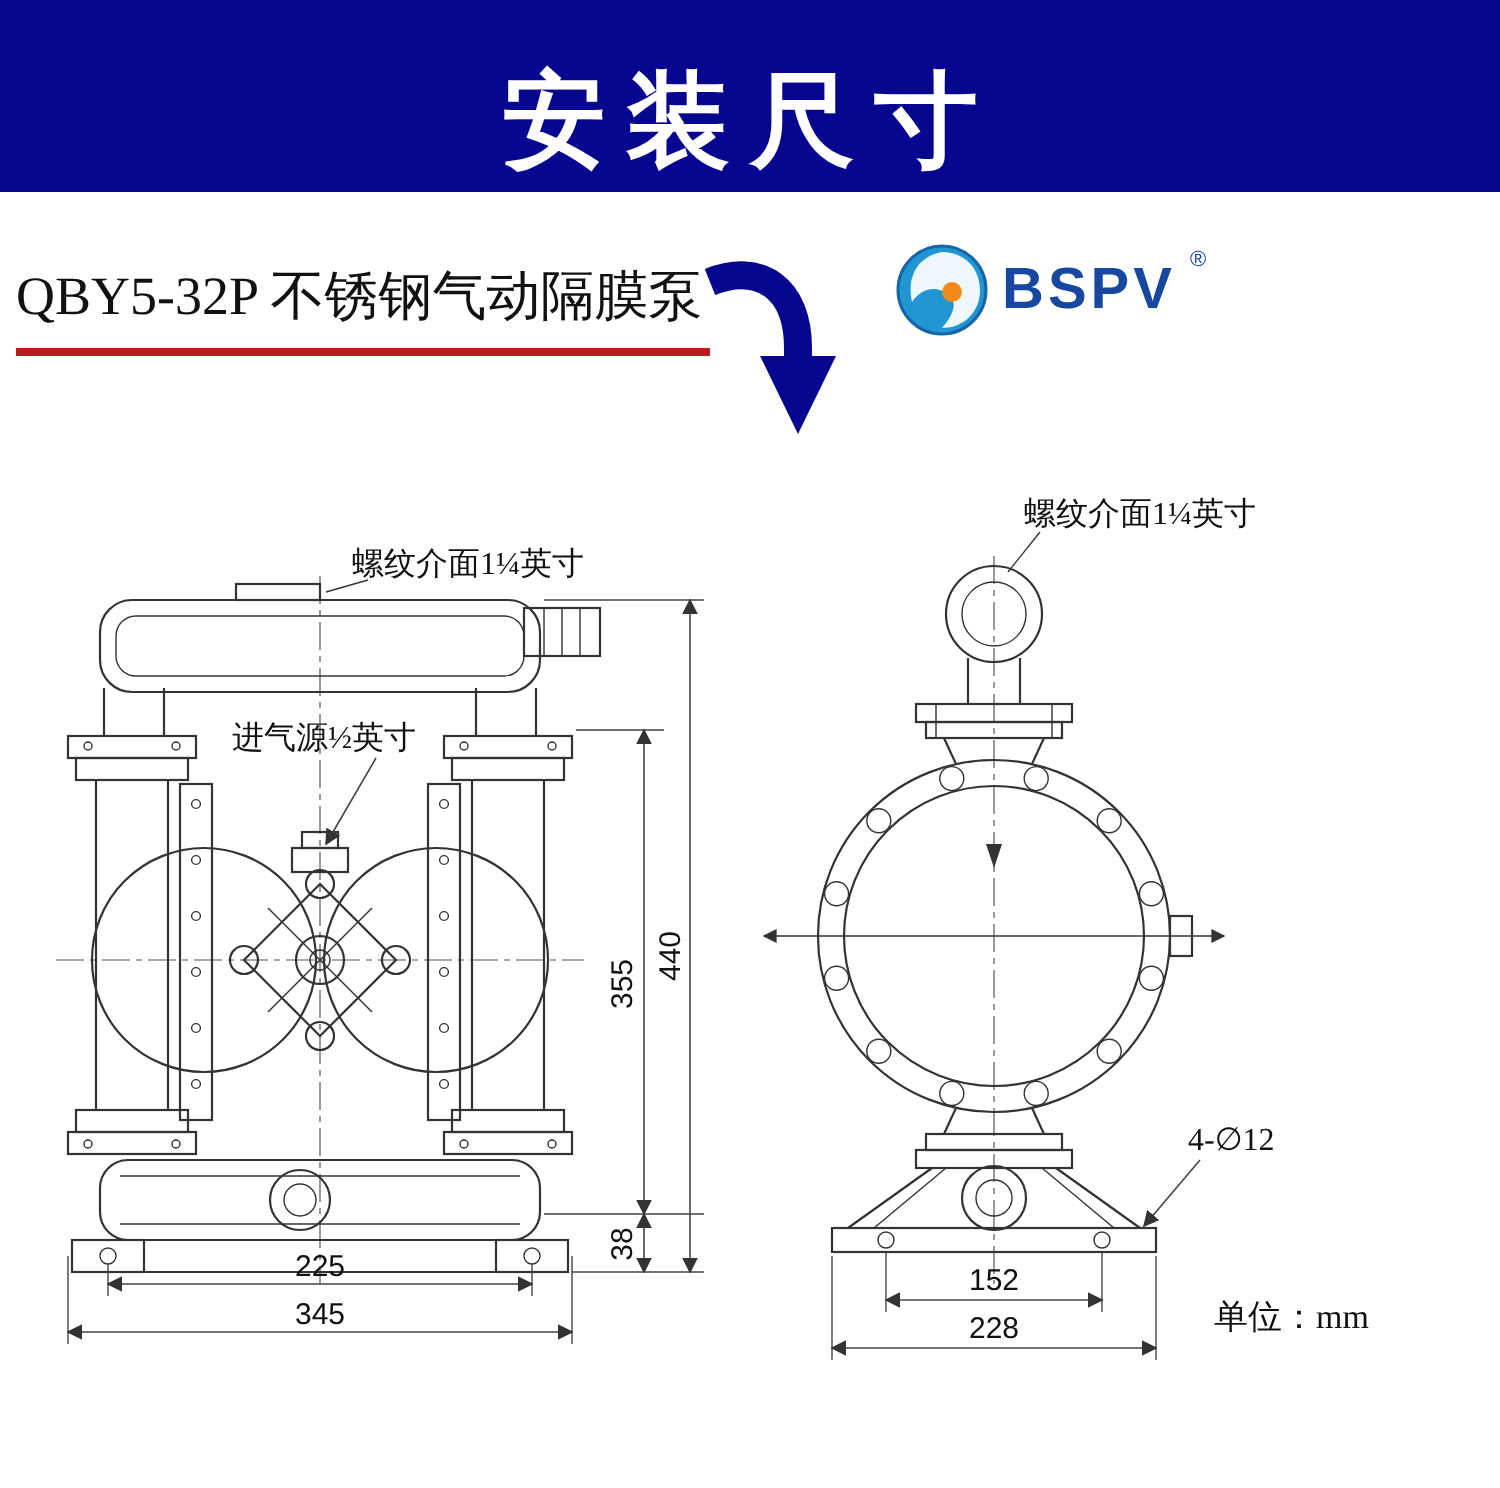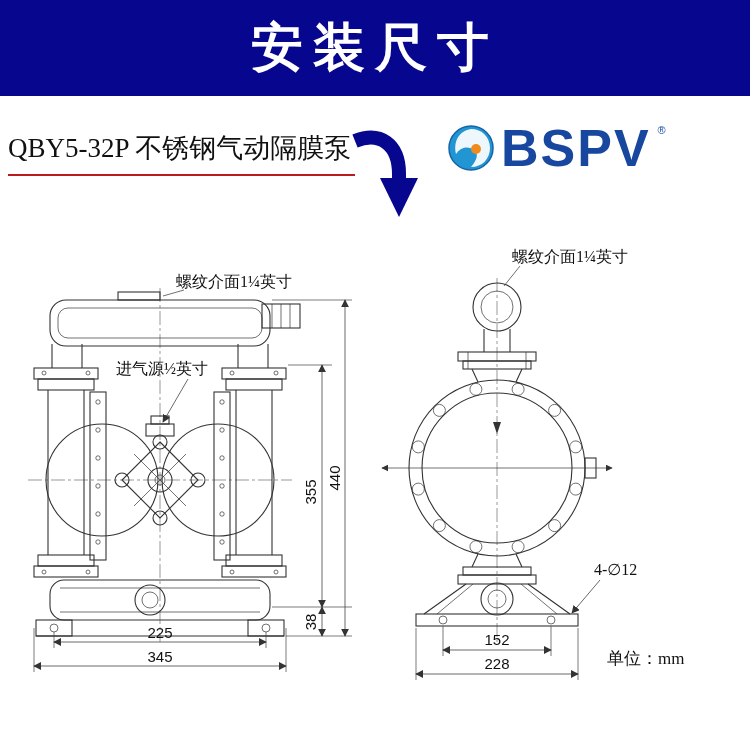--- a/index.html
+++ b/index.html
@@ -1,31 +1,31 @@
 <!DOCTYPE html>
 <html style="--header-bg: #06068e; --logo-blue: #17479e; --logo-cyan: #2196d3; --logo-orange: #f18a1d; --line: #333333;"><head>
 <meta charset="utf-8">
 <style>
   html,body{margin:0;padding:0;background:#fff;}
   body{width:750px;height:744px;position:relative;font-family:"Liberation Sans",sans-serif;}
   .page{position:absolute;inset:0;width:750px;height:744px;background:#fff;overflow:hidden;}
 
   .banner{position:absolute;top:0;left:0;width:750px;height:96px;background:var(--header-bg,#06068e);
-          display:flex;align-items:center;justify-content:center;}
+          display:flex;align-items:flex-end;justify-content:center;}
   .banner-title{color:#fff;font-size:52px;font-weight:bold;letter-spacing:10px;
           font-family:"Liberation Sans",sans-serif;}
 
   .product-title{position:absolute;left:8px;top:130px;font-size:27px;color:#111;
-          font-family:"Liberation Serif",serif;border-bottom:2px solid #b91c1c;padding:0 4px 8px 0;}
+          font-family:"Liberation Serif",serif;border-bottom:4px solid #b91c1c;padding:0 4px 8px 0;}
 
   .down-arrow{position:absolute;left:350px;top:128px;width:70px;height:95px;}
 
   .brand{position:absolute;left:448px;top:122px;display:flex;align-items:center;gap:7px;}
   .brand-icon{width:46px;height:46px;flex:0 0 auto;}
-  .brand-en{font-size:52px;font-weight:800;letter-spacing:2px;color:var(--logo-blue,#17479e);line-height:1;}
+  .brand-en{font-size:29px;font-weight:800;letter-spacing:2px;color:var(--logo-blue,#17479e);line-height:1;}
   .brand-cn{font-size:31px;font-weight:bold;color:var(--logo-blue,#17479e);line-height:1;letter-spacing:1px;}
   .brand-reg{font-size:11px;color:var(--logo-blue,#17479e);align-self:flex-start;margin-top:2px;}
 
   .drawing{position:absolute;left:0;top:230px;width:750px;height:480px;}
 
   .ln{stroke:var(--line,#333);fill:none;stroke-width:1.1;}
   .ln-thin{stroke:var(--line,#333);fill:none;stroke-width:0.7;}
   .cl{stroke:#555;fill:none;stroke-width:0.6;stroke-dasharray:14 3 3 3;}
   .dim{stroke:#444;fill:none;stroke-width:0.8;}
   .ext{stroke:#444;fill:none;stroke-width:0.7;}

